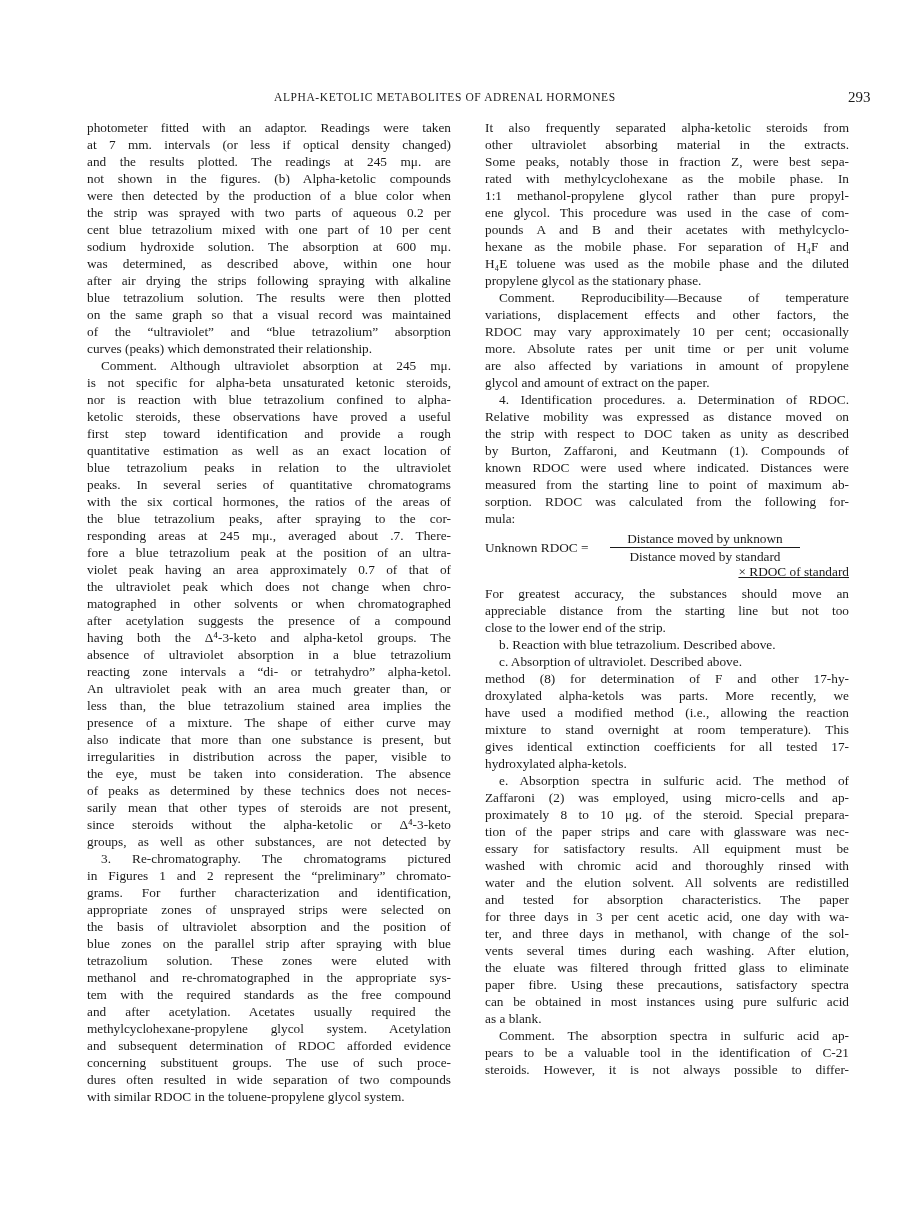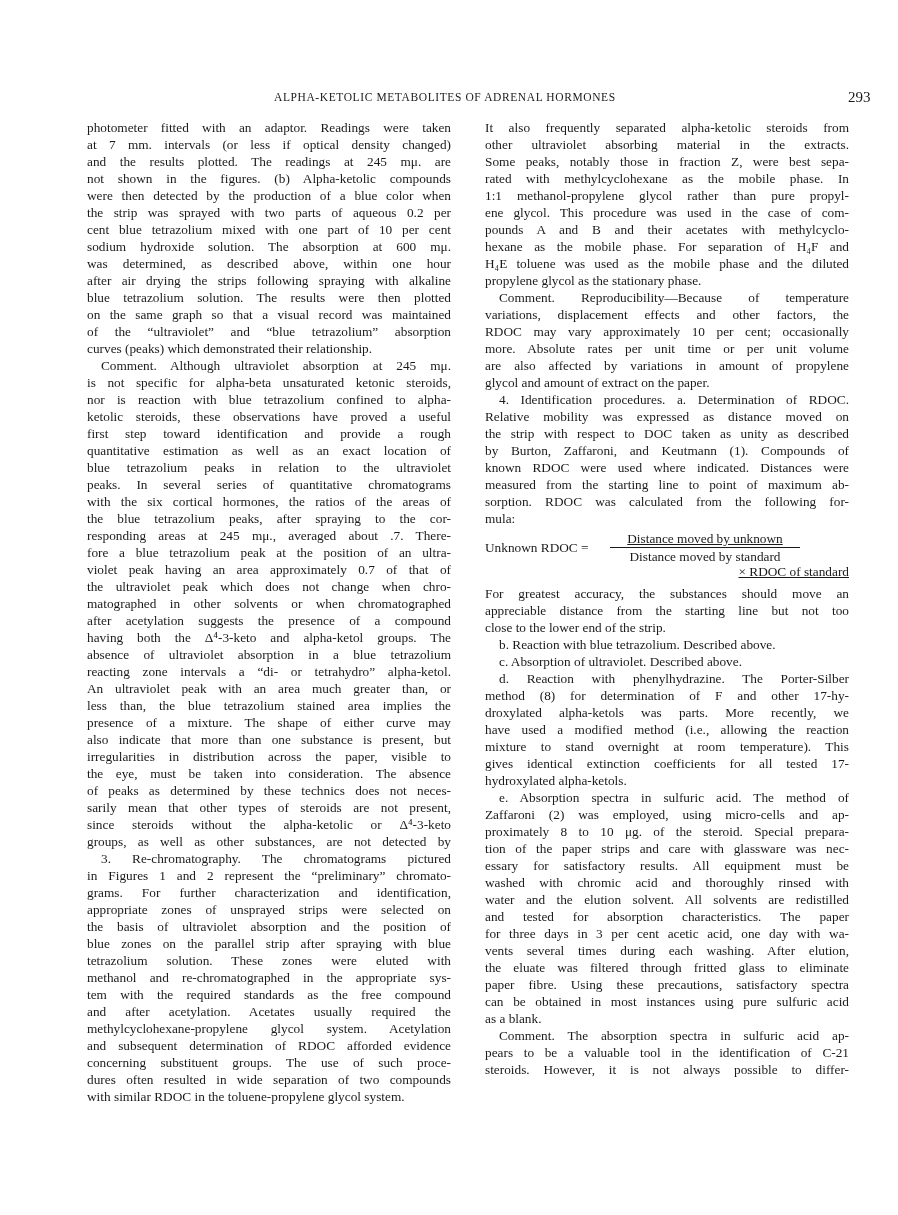--- a/index.html
+++ b/index.html
@@ -12,21 +12,21 @@
   .col { position: absolute; top: 119px; width: 364px; }
   .col-left { left: 87px; }
   .col-right { left: 469px; margin-left: 16px; }
   .ln { height: 17px; line-height: 17px; font-size: 13.3px; white-space: nowrap;
         text-align: justify; text-align-last: justify; }
   .ln.last { text-align-last: left; }
   .ln.ind { padding-left: 14px; }
   .formula { position: relative; height: 50px; margin-top: 3px; font-size: 13.3px; }
   .formula .lhs { position: absolute; left: 0; top: 10px; }
   .formula .frac { position: absolute; left: 125px; top: 0; text-align: center; width: 190px; }
-  .formula .num { border-bottom: 1px solid #1a1a1a; line-height: 17px; text-decoration: underline; }
+  .formula .num { border-bottom: 1px solid #1a1a1a; line-height: 17px; }
   .formula .den { line-height: 17px; }
   .formula .mult { position: absolute; right: 0; top: 34px; text-decoration: underline; }
   .gap { height: 5px; }
 </style>
 </head>
 <body>
 
 <div class="header">
   <span class="running-title">ALPHA-KETOLIC METABOLITES OF ADRENAL HORMONES</span>
   <span class="page-number">293</span>
@@ -128,36 +128,36 @@
     </div>
     <span class="mult">× RDOC of standard</span>
   </div>
   <div class="gap"></div>
   <div id="right-after">
       <div class="ln">For greatest accuracy, the substances should move an</div>
       <div class="ln">appreciable distance from the starting line but not too</div>
       <div class="ln last">close to the lower end of the strip.</div>
       <div class="ln ind last">b. Reaction with blue tetrazolium.  Described above.</div>
       <div class="ln ind last">c. Absorption of ultraviolet.  Described above.</div>
-      <div class="ln ind">d. Reaction with phenylhydrazine.  The Porter-Silber</div>
       <div class="ln">method (8) for determination of F and other 17-hy-</div>
       <div class="ln">droxylated alpha-ketols was parts.  More recently, we</div>
       <div class="ln">have used a modified method (i.e., allowing the reaction</div>
       <div class="ln">mixture to stand overnight at room temperature).  This</div>
       <div class="ln">gives identical extinction coefficients for all tested 17-</div>
       <div class="ln last">hydroxylated alpha-ketols.</div>
       <div class="ln ind">e. Absorption spectra in sulfuric acid.  The method of</div>
       <div class="ln">Zaffaroni (2) was employed, using micro-cells and ap-</div>
       <div class="ln">proximately 8 to 10 μg. of the steroid.  Special prepara-</div>
       <div class="ln">tion of the paper strips and care with glassware was nec-</div>
       <div class="ln">essary for satisfactory results.  All equipment must be</div>
       <div class="ln">washed with chromic acid and thoroughly rinsed with</div>
       <div class="ln">water and the elution solvent.  All solvents are redistilled</div>
       <div class="ln">and tested for absorption characteristics.  The paper</div>
       <div class="ln">for three days in 3 per cent acetic acid, one day with wa-</div>
+      <div class="ln">ter, and three days in methanol, with change of the sol-</div>
       <div class="ln">vents several times during each washing.  After elution,</div>
       <div class="ln">the eluate was filtered through fritted glass to eliminate</div>
       <div class="ln">paper fibre.  Using these precautions, satisfactory spectra</div>
       <div class="ln">can be obtained in most instances using pure sulfuric acid</div>
       <div class="ln last">as a blank.</div>
       <div class="ln ind">Comment.  The absorption spectra in sulfuric acid ap-</div>
       <div class="ln">pears to be a valuable tool in the identification of C-21</div>
       <div class="ln">steroids.  However, it is not always possible to differ-</div>
     </div>
 </div>

